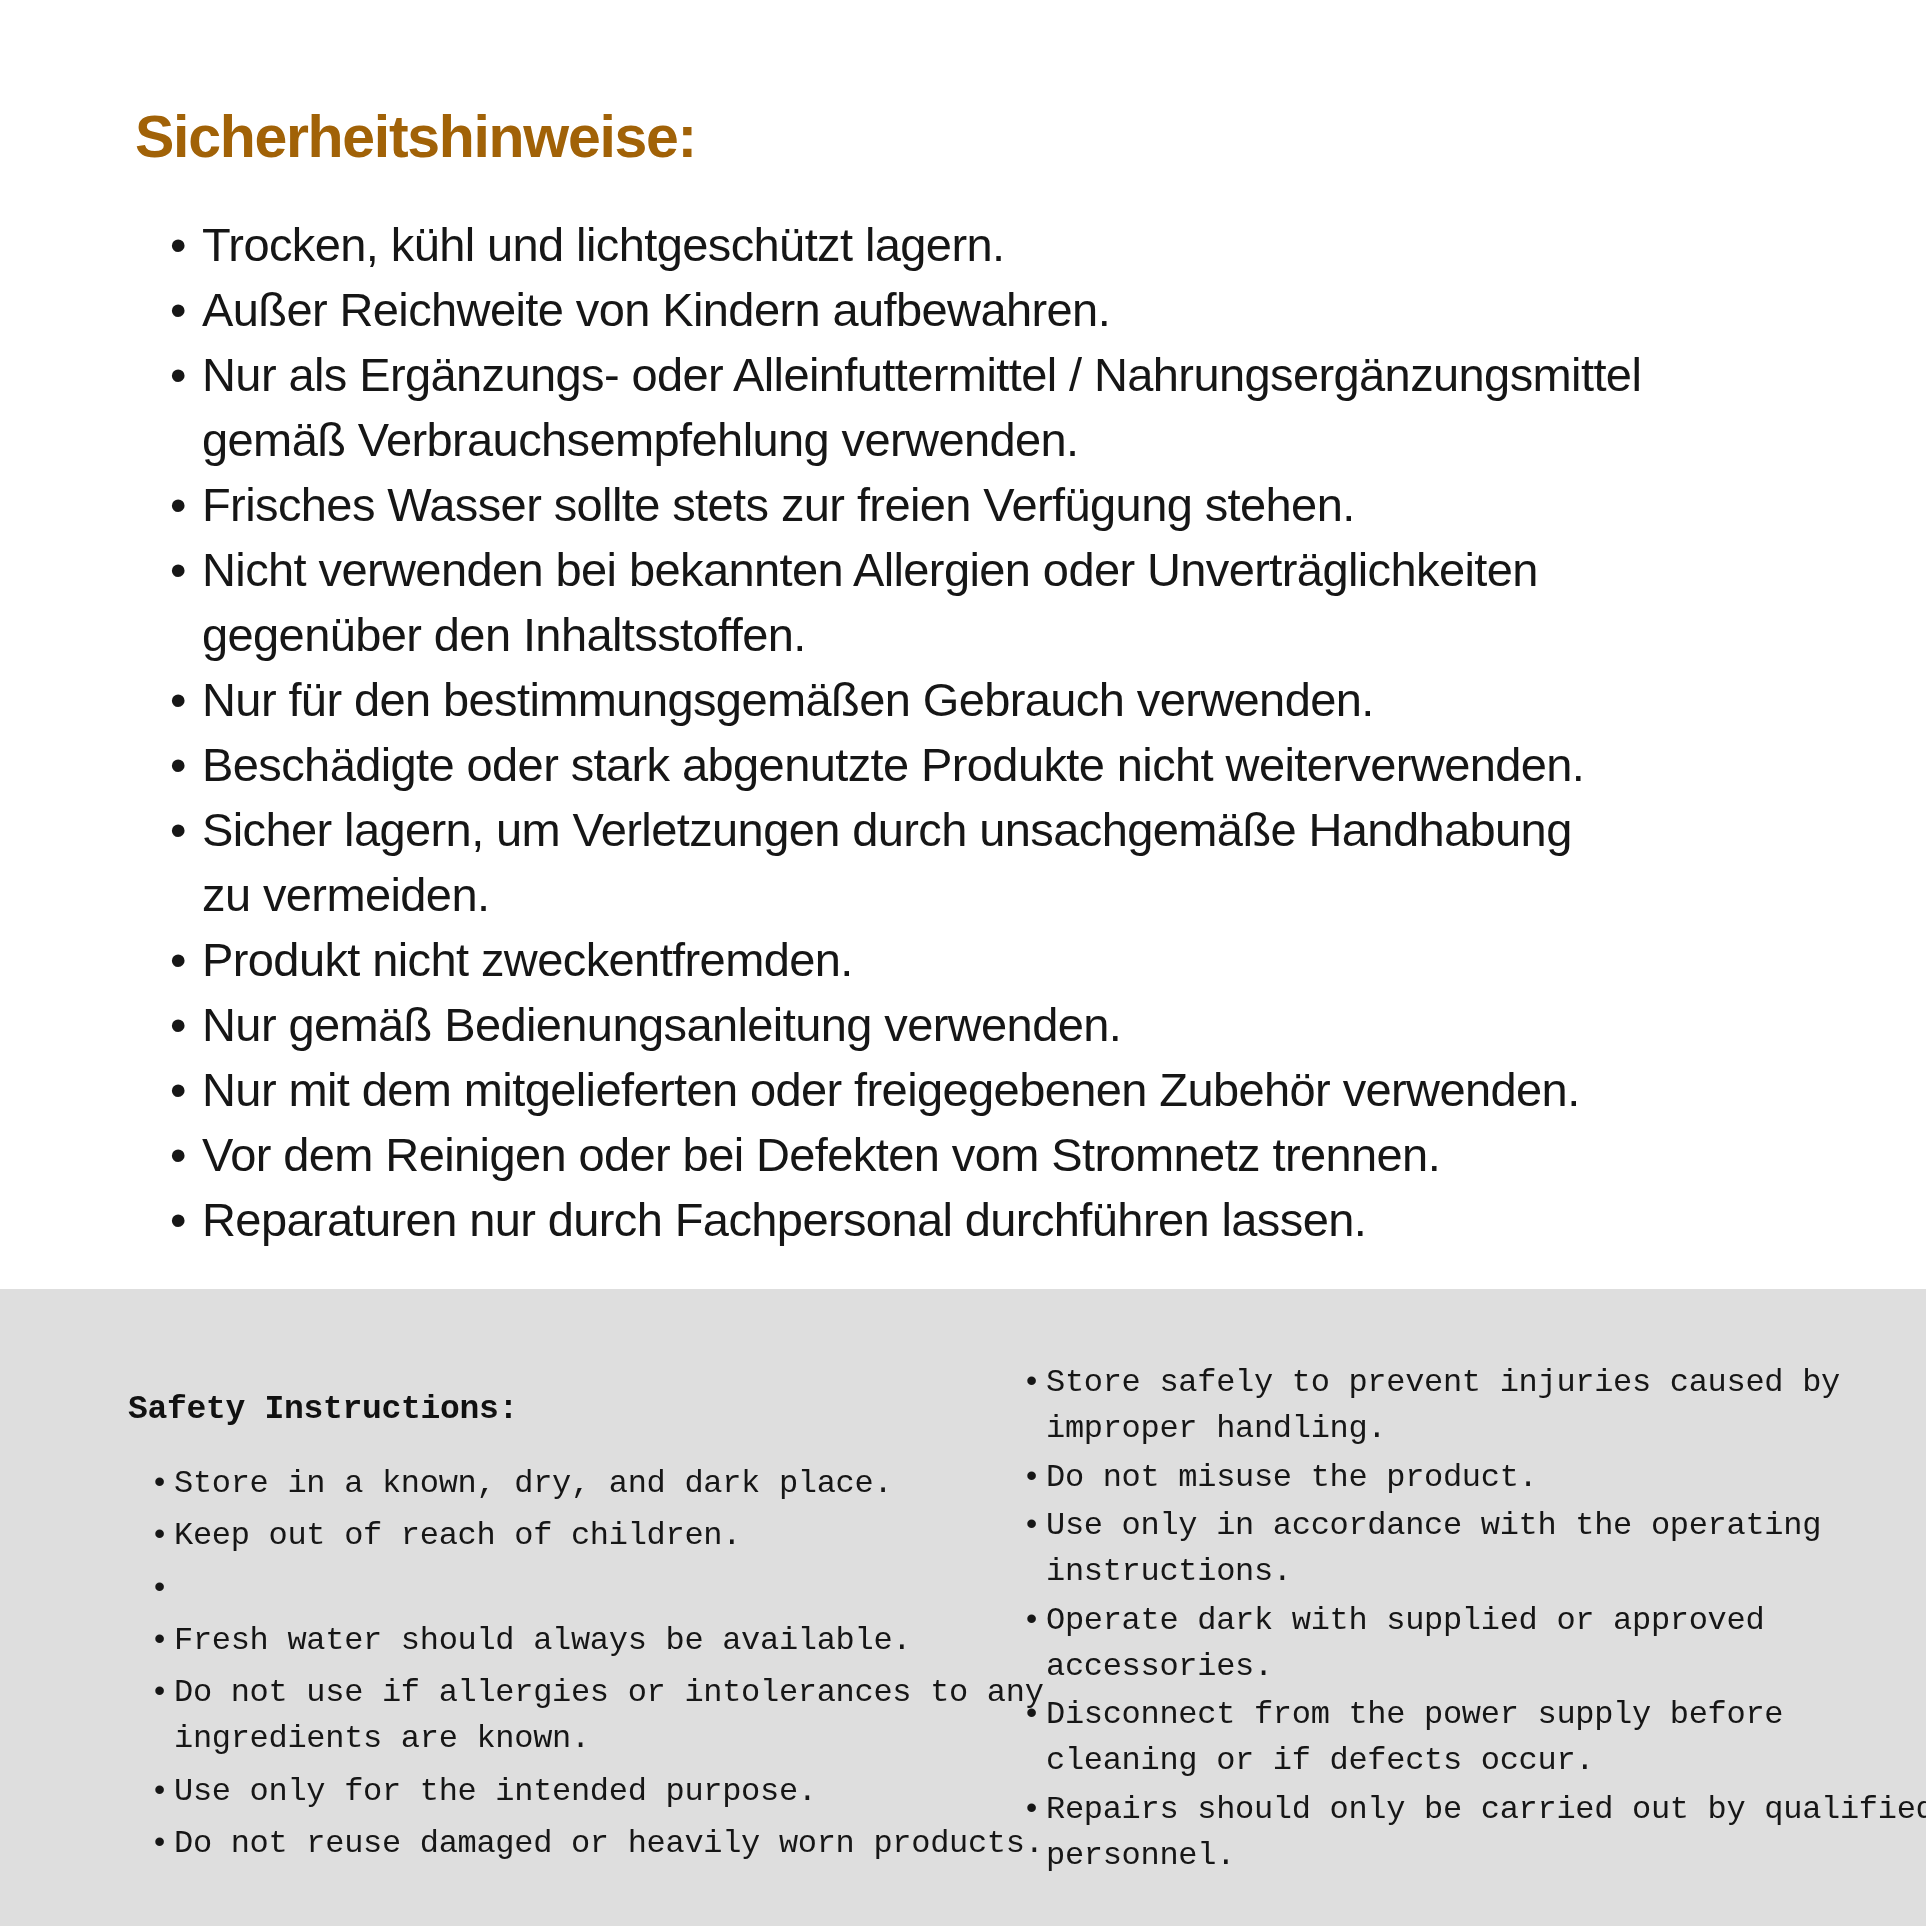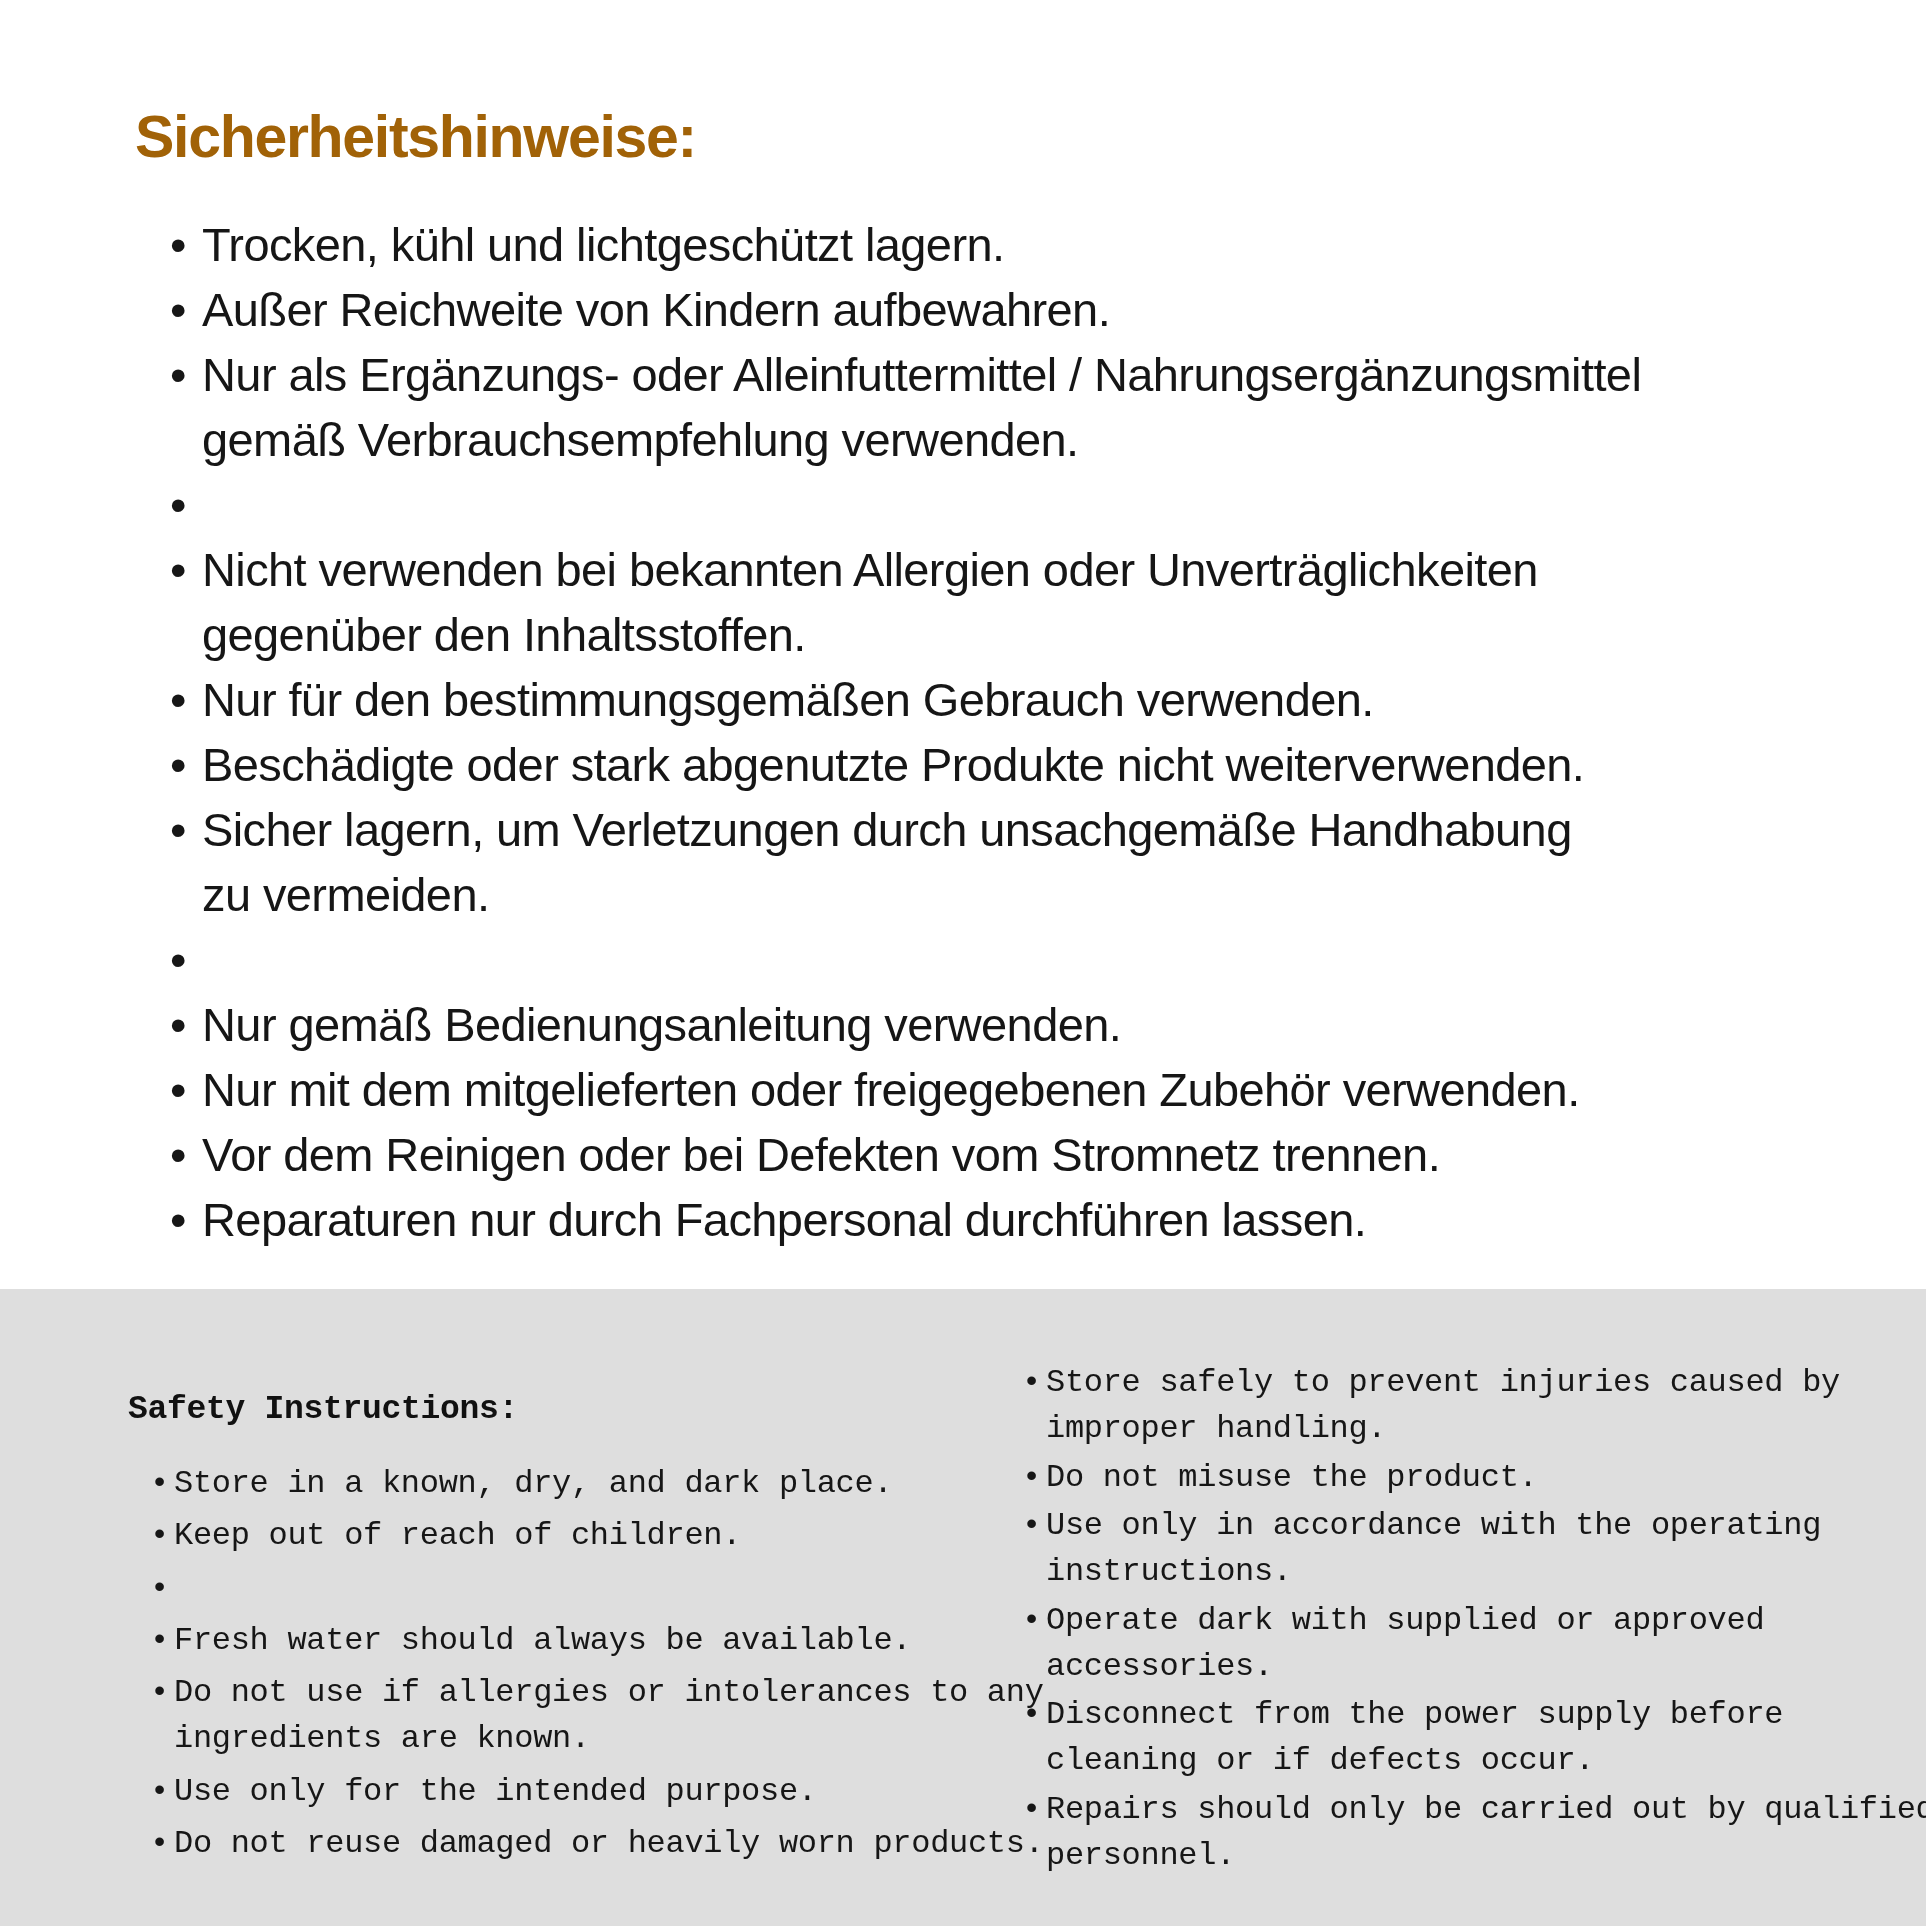--- a/index.html
+++ b/index.html
@@ -126,20 +126,21 @@
           <span class="dot">•</span>
           <span class="txt">Außer Reichweite von Kindern aufbewahren.</span>
         </li>
       <li>
           <span class="dot">•</span>
           <span class="txt">Nur als Ergänzungs- oder Alleinfuttermittel / Nahrungsergänzungsmittel
 gemäß Verbrauchsempfehlung verwenden.</span>
         </li>
       <li>
           <span class="dot">•</span>
+          <span class="txt">Frisches Wasser sollte stets zur freien Verfügung stehen.</span>
         </li>
       <li>
           <span class="dot">•</span>
           <span class="txt">Nicht verwenden bei bekannten Allergien oder Unverträglichkeiten
 gegenüber den Inhaltsstoffen.</span>
         </li>
       <li>
           <span class="dot">•</span>
           <span class="txt">Nur für den bestimmungsgemäßen Gebrauch verwenden.</span>
         </li>
@@ -147,20 +148,21 @@
           <span class="dot">•</span>
           <span class="txt">Beschädigte oder stark abgenutzte Produkte nicht weiterverwenden.</span>
         </li>
       <li>
           <span class="dot">•</span>
           <span class="txt">Sicher lagern, um Verletzungen durch unsachgemäße Handhabung
 zu vermeiden.</span>
         </li>
       <li>
           <span class="dot">•</span>
+          <span class="txt">Produkt nicht zweckentfremden.</span>
         </li>
       <li>
           <span class="dot">•</span>
           <span class="txt">Nur gemäß Bedienungsanleitung verwenden.</span>
         </li>
       <li>
           <span class="dot">•</span>
           <span class="txt">Nur mit dem mitgelieferten oder freigegebenen Zubehör verwenden.</span>
         </li>
       <li>

